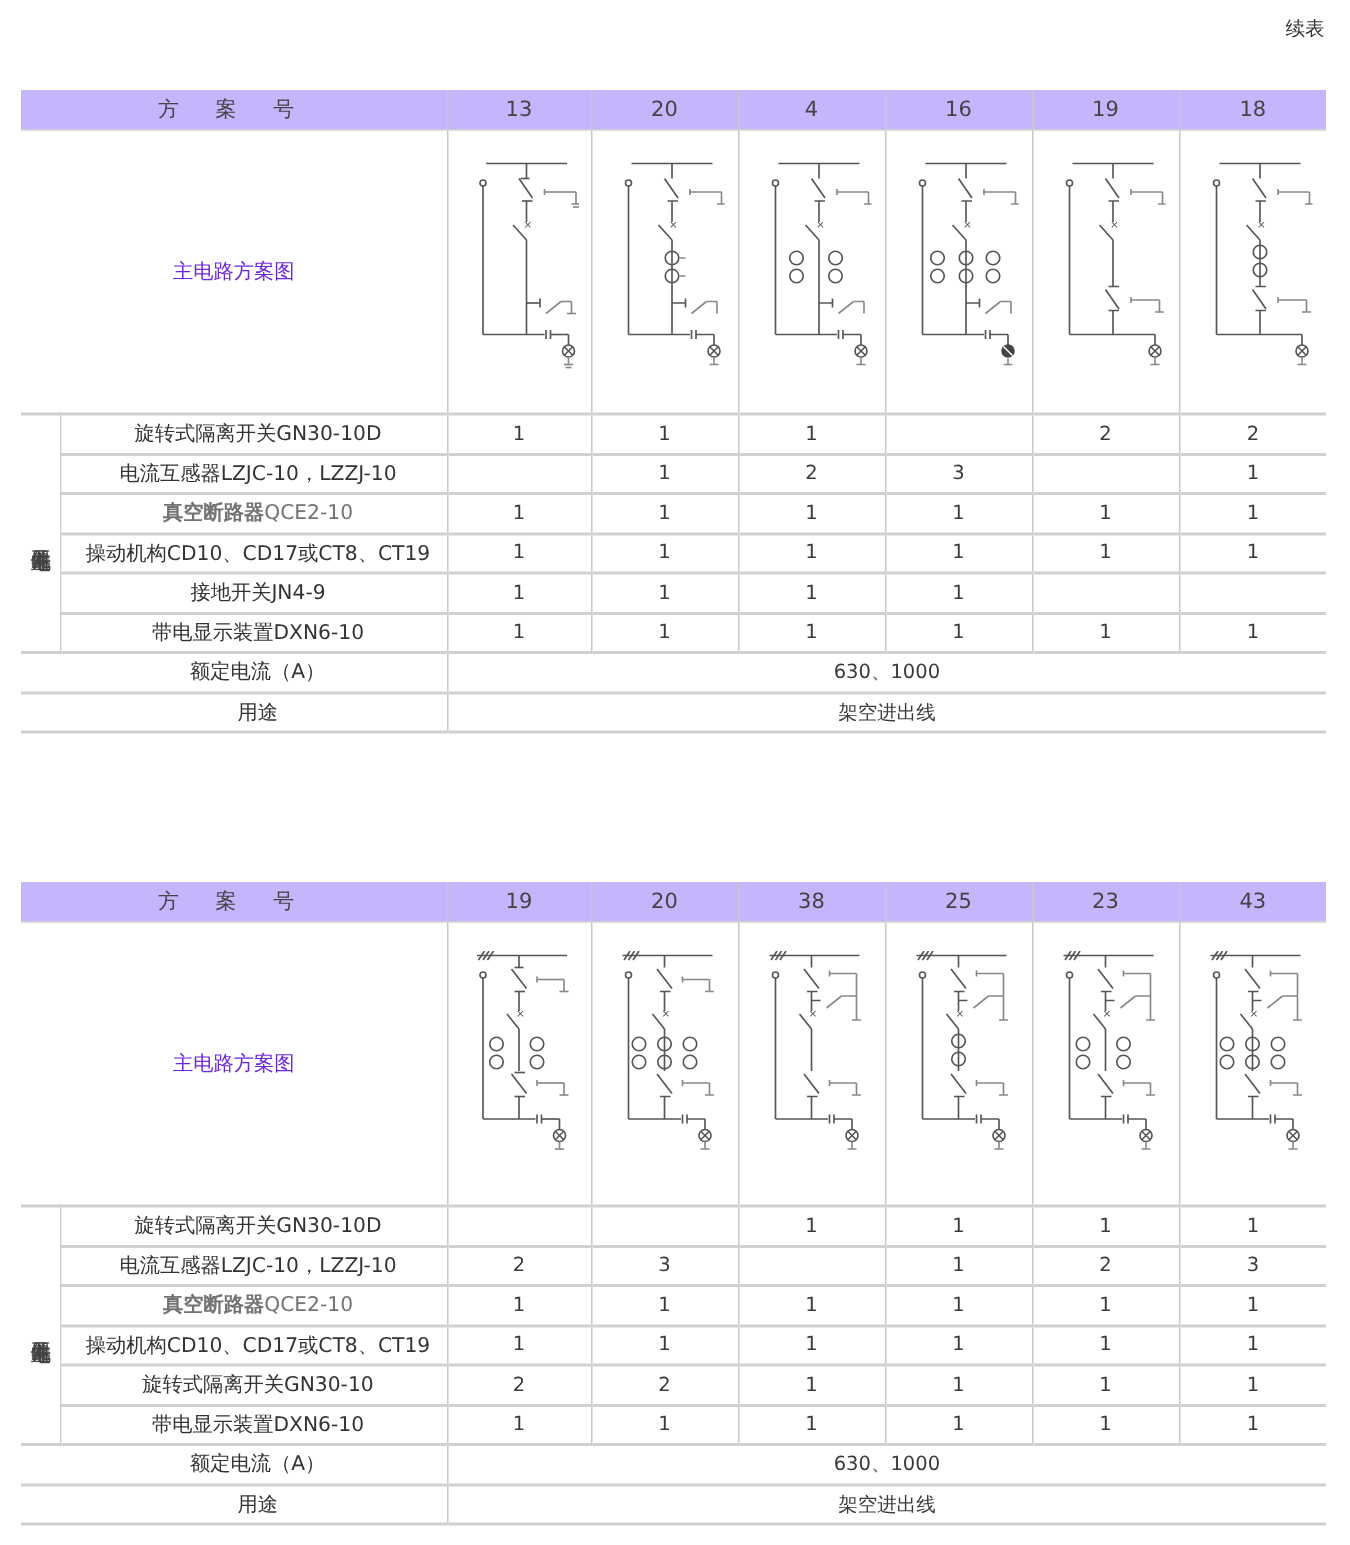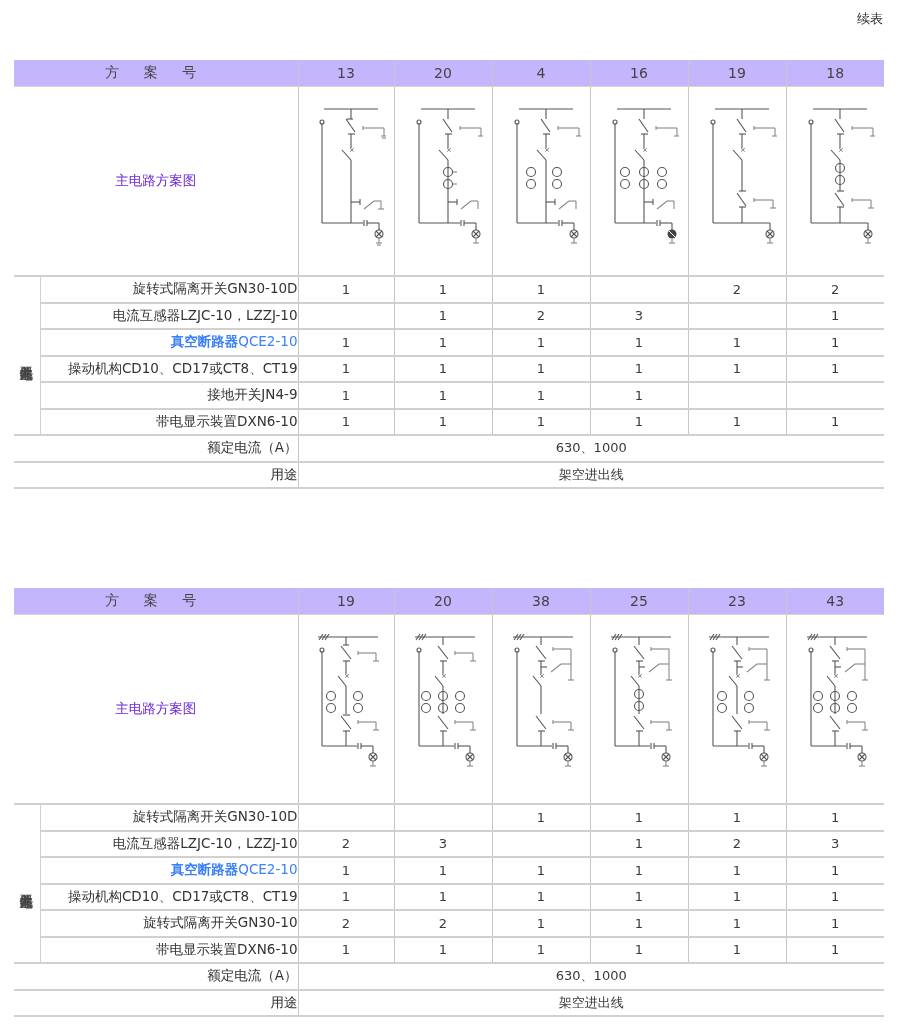--- a/index.html
+++ b/index.html
@@ -7,22 +7,22 @@
   .continued { position:absolute; right:17px; top:10px; font-size:13px; color:#333; }
   table.spec { position:absolute; left:14px; width:870px; border-collapse:collapse; table-layout:fixed; font-size:13px; }
   table.spec td { border-bottom:2px solid #d0d0d0; text-align:center; vertical-align:middle; padding:0; }
   table.spec td.vl { border-left:1px solid #c8c8c8; }
   table.spec tr.head td { background:#c4b5fd; height:26px; font-size:14px; color:#444; border-bottom:1px solid #d8d0cc; }
   table.spec tr.head td.title { letter-spacing:10px; }
   table.spec tr.diagram td { height:188px; border-bottom:2px solid #d0d0d0; }
   table.spec tr.diagram td.label { font-size:13.5px; color:#6d28d9; }
   table.spec tr.item td { height:24.5px; }
   table.spec td.group { writing-mode:vertical-rl; text-orientation:upright; font-size:13.5px; letter-spacing:0px; color:#444; border-bottom:2px solid #d0d0d0; border-right:1px solid #d0d0d0; width:26px; }
-  table.spec td.name { text-align:right; padding-left:6px; font-size:13.5px; white-space:nowrap; color:#333; }
-  table.spec td.name.bold { font-weight:bold; color:#3b82f6; }
+  table.spec td.name { text-align:center; padding-left:6px; font-size:13.5px; white-space:nowrap; color:#333; }
+  table.spec td.name.bold { font-weight:bold; color:#737373; }
   table.spec td.name.bold span.code { font-weight:normal; }
   table.spec tr.summary td { height:24.5px; }
   table.spec tr.summary td.name { padding-left:32px; }
   svg.diag { display:block; margin:0 auto; }
   svg.diag .w { stroke:#555; stroke-width:1.1; fill:none; }
   svg.diag .g { stroke:#888; stroke-width:1.1; fill:none; }
 </style>
 </head>
 <body>
 

